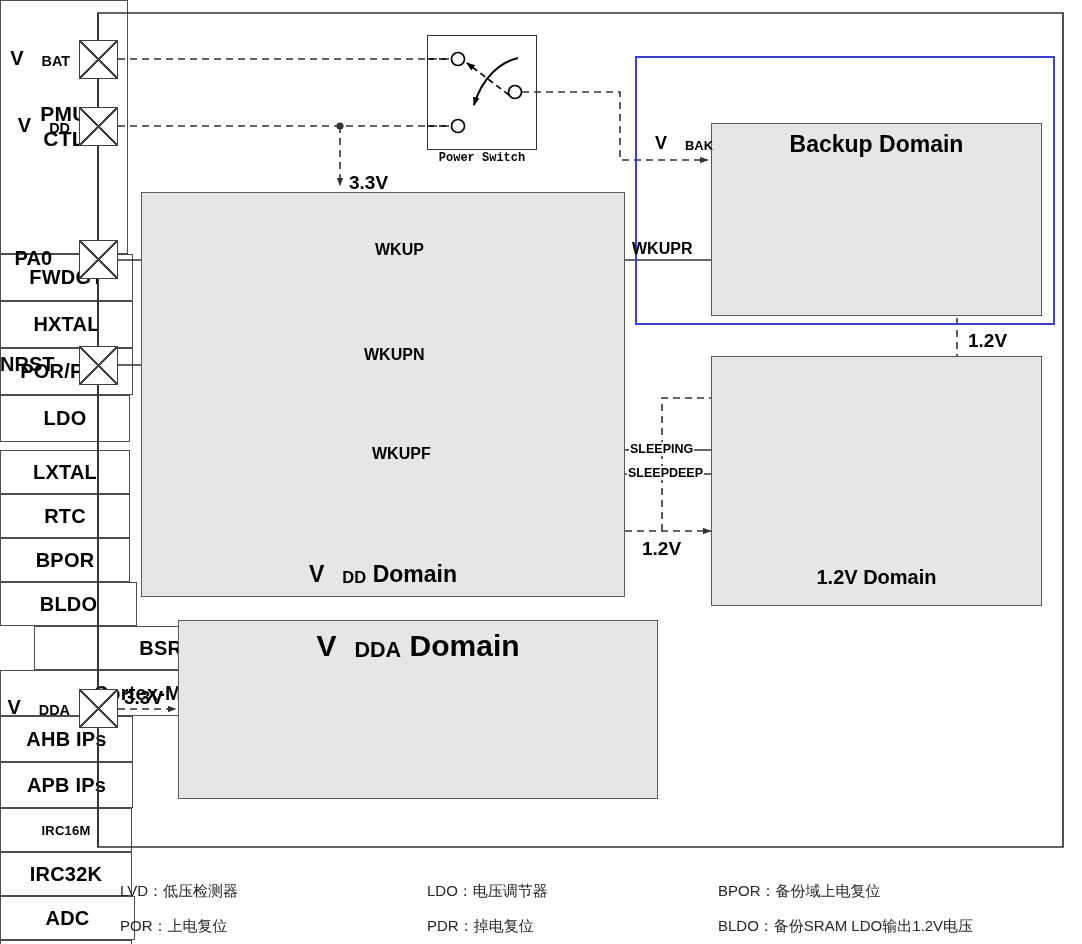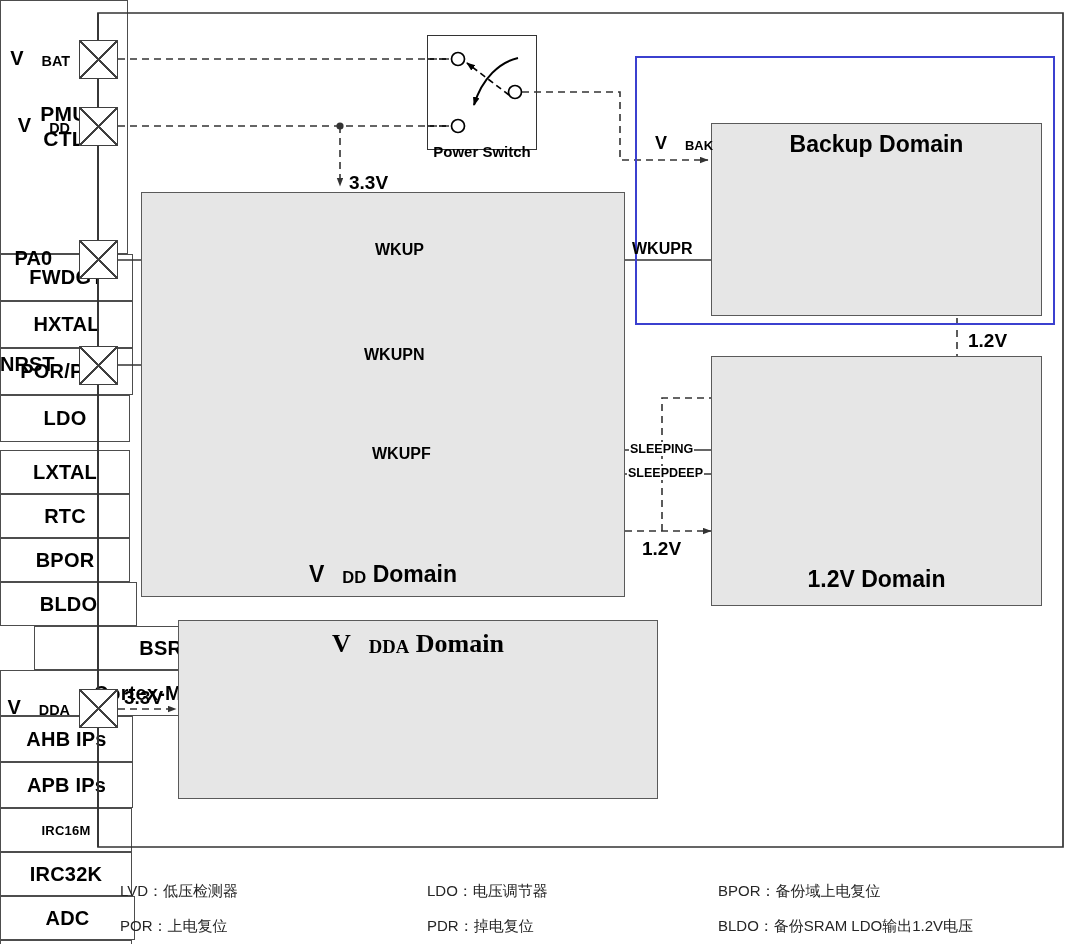--- a/index.html
+++ b/index.html
@@ -215,21 +215,21 @@
     <span>PA0</span><span class="sub"></span>
   </div>
   <div class="pin-label" style="left:0;top:353px;width:70px;font-size:20px;">
     <span>NRST</span><span class="sub"></span>
   </div>
   <div class="pin-label" style="left:0;top:696px;width:70px;font-size:20px;">
     <span>V</span><span class="sub">DDA</span>
   </div>
 
   <div class="abs" style="left:427px;top:35px;width:110px;height:115px;border:1.7px solid #333;background:transparent;"></div>
-  <div class="ps-caption" style="left:427px;top:143px;width:110px;font-size:15px;">Power Switch</div>
+  <div class="ps-caption" style="left:427px;top:151px;width:110px;font-size:12px;font-family:Liberation Mono, monospace;">Power Switch</div>
 
   <div class="volt-label" style="left:349px;top:172px;font-size:19px;">3.3V</div>
 
   <div class="abs domain-box" style="left:141px;top:192px;width:484px;height:405px;"></div>
   <div class="domain-title" style="left:141px;top:561px;width:484px;font-size:23px;">
     <span>V</span><span class="sub">DD</span><span> Domain</span>
   </div>
 
   <div class="unit-box" style="left:473px;top:238px;width:126px;height:252px;flex-direction:column;font-size:21px;line-height:1.18;">
     <span>PMU</span>
@@ -256,34 +256,34 @@
   <div class="unit-box" style="left:889px;top:239px;width:135px;height:42px;font-size:20px;">BLDO</div>
 
   <div class="sig-label" style="left:655px;top:133px;font-size:18px;">
     <span>V</span><span class="sub">BAK</span>
   </div>
   <div class="sig-label" style="left:632px;top:240px;font-size:16px;">WKUPR</div>
 
   <div class="volt-label" style="left:968px;top:330px;font-size:19px;">1.2V</div>
 
   <div class="abs domain-box" style="left:711px;top:356px;width:331px;height:250px;"></div>
-  <div class="domain-title" style="left:711px;top:566px;width:331px;font-size:23px;">1.2V Domain</div>
+  <div class="domain-title" style="left:711px;top:566px;width:331px;font-size:20px;">1.2V Domain</div>
 
   <div class="unit-box" style="left:726px;top:377px;width:283px;height:42px;font-size:20px;margin-left:34px;">BSRAM</div>
   <div class="unit-box" style="left:726px;top:440px;width:285px;height:44px;font-size:20px;">Cortex-M4</div>
   <div class="unit-box" style="left:737px;top:512px;width:131px;height:44px;font-size:20px;">AHB IPs</div>
   <div class="unit-box" style="left:890px;top:512px;width:131px;height:44px;font-size:20px;">APB IPs</div>
 
   <div class="small-sig" style="left:629px;top:442px;font-size:12.5px;">SLEEPING</div>
   <div class="small-sig" style="left:627px;top:466px;font-size:12.5px;">SLEEPDEEP</div>
 
   <div class="volt-label" style="left:642px;top:538px;font-size:19px;">1.2V</div>
 
   <div class="abs domain-box" style="left:178px;top:620px;width:480px;height:179px;"></div>
-  <div class="domain-title" style="left:178px;top:629px;width:480px;font-size:26px;font-family:Liberation Serif, serif;">
+  <div class="domain-title" style="left:178px;top:629px;width:480px;font-size:30px;">
     <span>V</span><span class="sub">DDA</span><span> Domain</span>
   </div>
 
   <div class="unit-box" style="left:200px;top:667px;width:130px;height:42px;font-size:13px;">IRC16M</div>
   <div class="unit-box" style="left:353px;top:667px;width:130px;height:42px;font-size:20px;">IRC32K</div>
   <div class="unit-box" style="left:506px;top:667px;width:133px;height:42px;font-size:20px;">ADC</div>
   <div class="unit-box" style="left:200px;top:734px;width:130px;height:42px;font-size:20px;">LVD</div>
 
   <div class="volt-label" style="left:124px;top:687px;font-size:19px;">3.3V</div>
 

